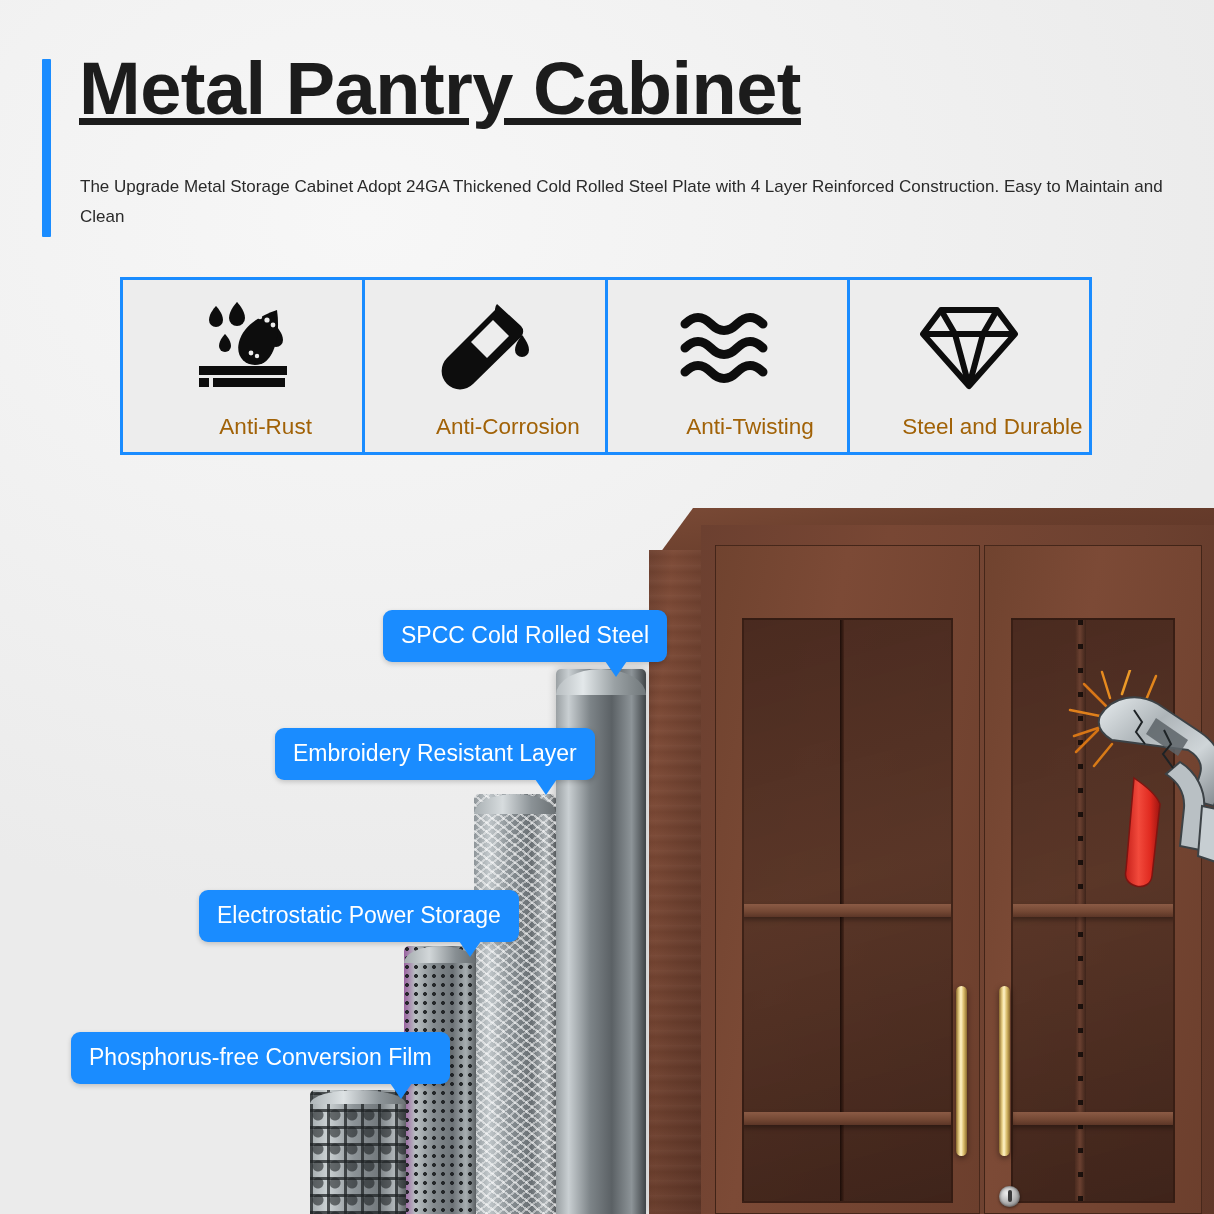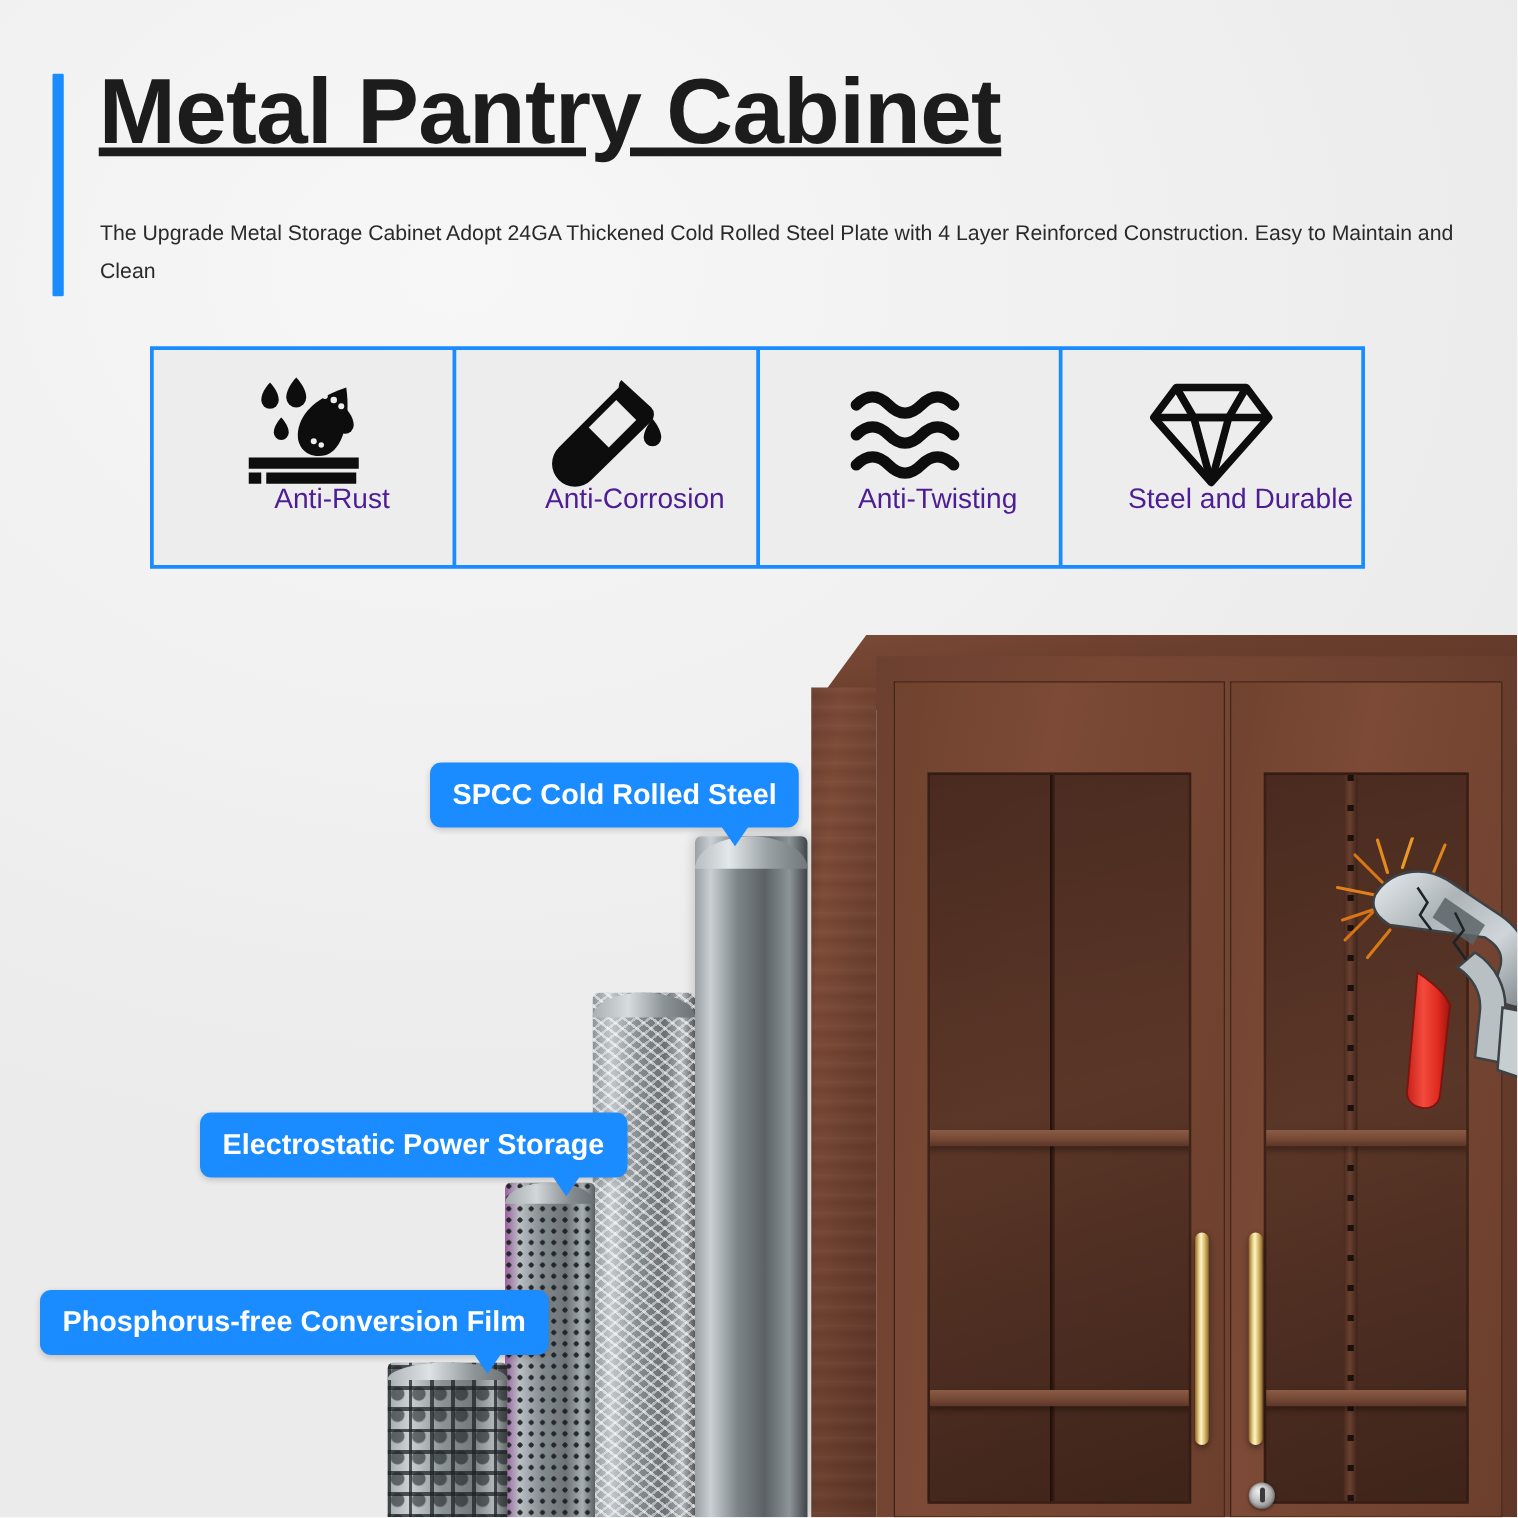--- a/index.html
+++ b/index.html
@@ -88,26 +88,26 @@
     border-left: 3px solid #1a8cff;
   }
   .feature-icon {
     height: 100px;
     display: flex;
     align-items: center;
     justify-content: center;
   }
   .feature-label {
     position: absolute;
-    bottom: 40px;
+    bottom: 12px;
     left: 0;
     right: 0;
     text-align: center;
     font-size: 22.5px;
-    color: #4c1d95;
+    color: #a16207;
     white-space: nowrap;
     margin-left: 46px;
   }
 
   
   .photo {
     position: absolute;
     left: 0;
     top: 470px;
     width: 1214px;
@@ -290,25 +290,26 @@
     background: linear-gradient(90deg, #aeb5b8, #dde2e4 35%, #8e9599 72%, #6c7275);
   }
 
   
   .callout {
     position: absolute;
     background: #1a8cff;
     color: #ffffff;
     border-radius: 9px;
     font-size: 23px;
-    font-weight: bold;
+    font-weight: normal;
     line-height: 1;
     padding: 14px 18px 15px 18px;
     white-space: nowrap;
     box-shadow: 0 2px 5px rgba(0,0,0,0.18);
+    margin-left: 39px;
   }
   .callout .tail {
     position: absolute;
     bottom: -15px;
     width: 0;
     height: 0;
     border-left: 11px solid transparent;
     border-right: 11px solid transparent;
     border-top: 16px solid #1a8cff;
   }
@@ -470,20 +471,24 @@
     <div class="roll roll-plate"></div>
     <div class="roll roll-perf"></div>
     <div class="roll roll-lattice"></div>
 
   </div>
 
   <div class="callout" id="callout-0">
     <span>SPCC Cold Rolled Steel</span>
     <span class="tail"></span>
   </div>
+  <div class="callout" id="callout-1">
+    <span>Embroidery Resistant Layer</span>
+    <span class="tail"></span>
+  </div>
   <div class="callout" id="callout-2">
     <span>Electrostatic Power Storage</span>
     <span class="tail"></span>
   </div>
   <div class="callout" id="callout-3">
     <span>Phosphorus-free Conversion Film</span>
     <span class="tail"></span>
   </div>
 
 </div>

